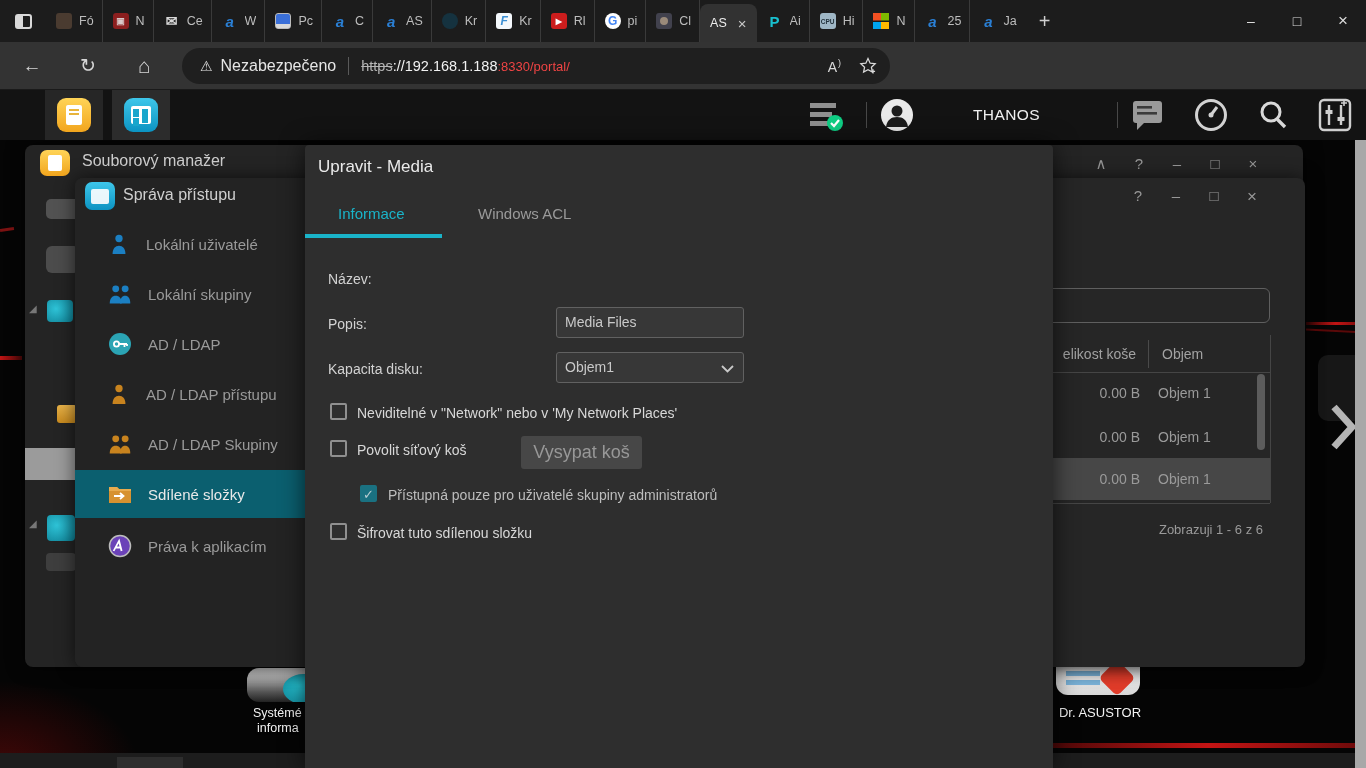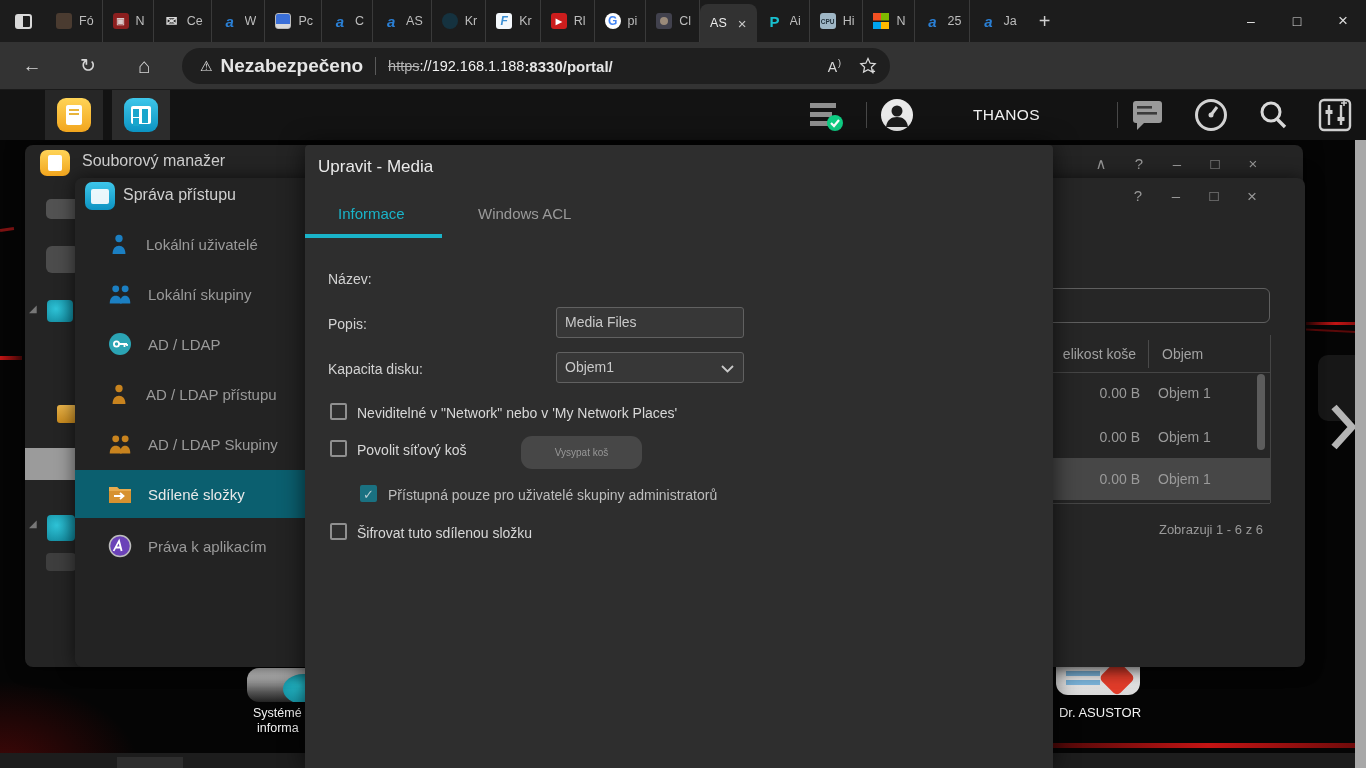--- a/index.html
+++ b/index.html
@@ -18,25 +18,25 @@
   .tabclose { color:#c9c9c9; font-size:15px; padding:0 4px; }
   .fav { width:16px; height:16px; flex:0 0 16px; display:flex; align-items:center; justify-content:center; font-weight:bold; border-radius:3px; }
   .newtab { color:#cfcfcf; font-size:20px; padding:0 14px; font-weight:300; }
   .caption { position:absolute; right:0; top:0; height:42px; display:flex; }
   .caption span { width:46px; display:flex; align-items:center; justify-content:center; color:#dcdcdc; font-size:14px; }
 
   .toolbar { position:absolute; left:0; top:42px; width:1366px; height:48px; background:#333333; display:flex; align-items:center; border-bottom:1px solid #1a1a1a; }
   .tbtn { color:#d6d6d6; font-size:19px; width:40px; text-align:center; }
   .urlpill { position:absolute; left:182px; top:6px; width:708px; height:36px; background:#1f1f1f; border-radius:18px; display:flex; align-items:center; padding:0 12px 0 18px; }
   .urlpill .warn { color:#e3e3e3; font-size:14px; margin-right:8px; }
-  .sec { color:#e6e6e6; font-size:19px;font-weight:bold; }
+  .sec { color:#e6e6e6; font-size:16px; }
   .pillsep { width:1px; height:18px; background:#5a5a5a; margin:0 12px; }
   .u-scheme { color:#b5b5b5; font-size:14.5px; text-decoration:line-through; }
   .u-host { color:#f2f2f2; font-size:14.5px; }
-  .u-path { color:#e5e5e5; font-size:15px;font-weight:bold; }
+  .u-path { color:#ef4444; font-size:13px; }
   .pill-right { margin-left:auto; display:flex; align-items:center; gap:16px; color:#d9d9d9; }
   .readaloud { font-size:14px; letter-spacing:1px; }
   .tb-icons { position:absolute; left:905px; top:48px; height:36px; display:flex; align-items:center; gap:17px; }
   .tbsep { width:1px; height:20px; background:#5a5a5a; }
   .dots { color:#d9d9d9; font-size:17px; letter-spacing:1px; }
 
   
   .portalbar { position:absolute; left:0; top:90px; width:1366px; height:50px; background:#131313; }
   .apptab { position:absolute; top:0; width:58px; height:50px; background:#262626; display:flex; align-items:center; justify-content:center; }
   .apptab.sel { background:#2c2c2c; }
@@ -76,21 +76,21 @@
   .dlg-tab.on { color:#1ab4c9; }
   .dlg-underline { position:absolute; left:0; top:89px; width:137px; height:4px; background:#1ab4c9; }
   .flabel { position:absolute; left:23px; color:#d2d2d2; font-size:14px; }
   .finput { position:absolute; left:251px; width:188px; height:31px; background:#373737; border:1px solid #616161; border-radius:3px; color:#c9c9c9; font-size:14px; line-height:29px; padding-left:8px; }
   .finput.focus { background:#000; border:2px solid #17b5cb; line-height:27px; }
   .selhl { background:#2d71c2; color:#fff; padding:1px 1px; }
   .chev { position:absolute; right:9px; top:12px; }
   .cbox { position:absolute; width:17px; height:17px; border:2px solid #8f8f8f; border-radius:2px; background:transparent; }
   .cbox.on { border-color:#1a7181; background:#1a7181; color:#b8cdd2; font-size:13px; text-align:center; line-height:15px; }
   .clabel { position:absolute; color:#d8d8d8; font-size:14px; }
-  .dbtn { position:absolute; background:#474747; border-radius:11px; color:#989898; font-size:10px; display:flex; align-items:center; justify-content:center; }
+  .dbtn { position:absolute; background:#474747; border-radius:3px; color:#989898; font-size:18px; display:flex; align-items:center; justify-content:center; }
 </style>
 </head>
 <body>
 
 <div class="screen">
 
   <div class="tabstrip">
     <div class="tab-actions">
         <div class="glyph"></div>
       </div>

